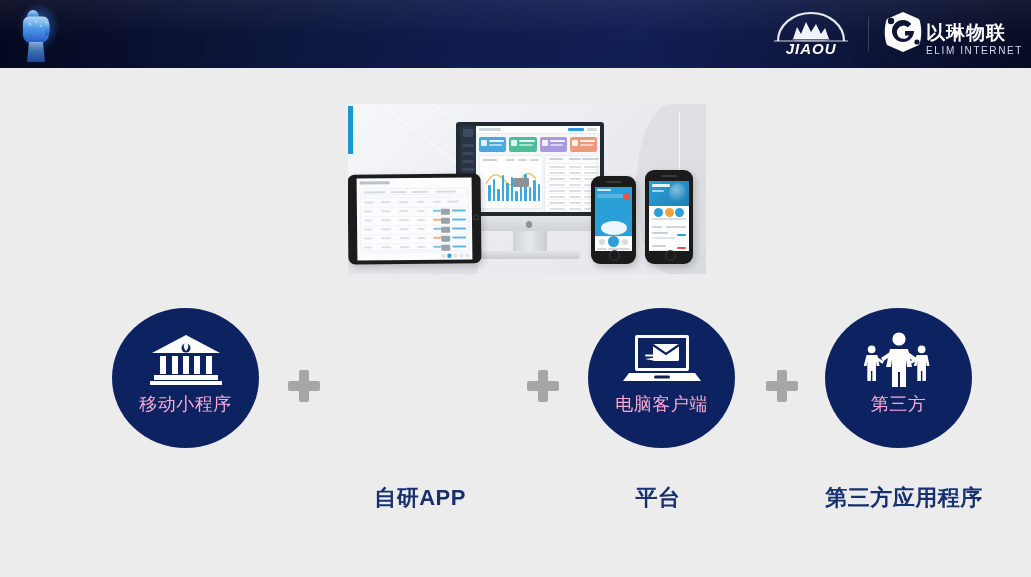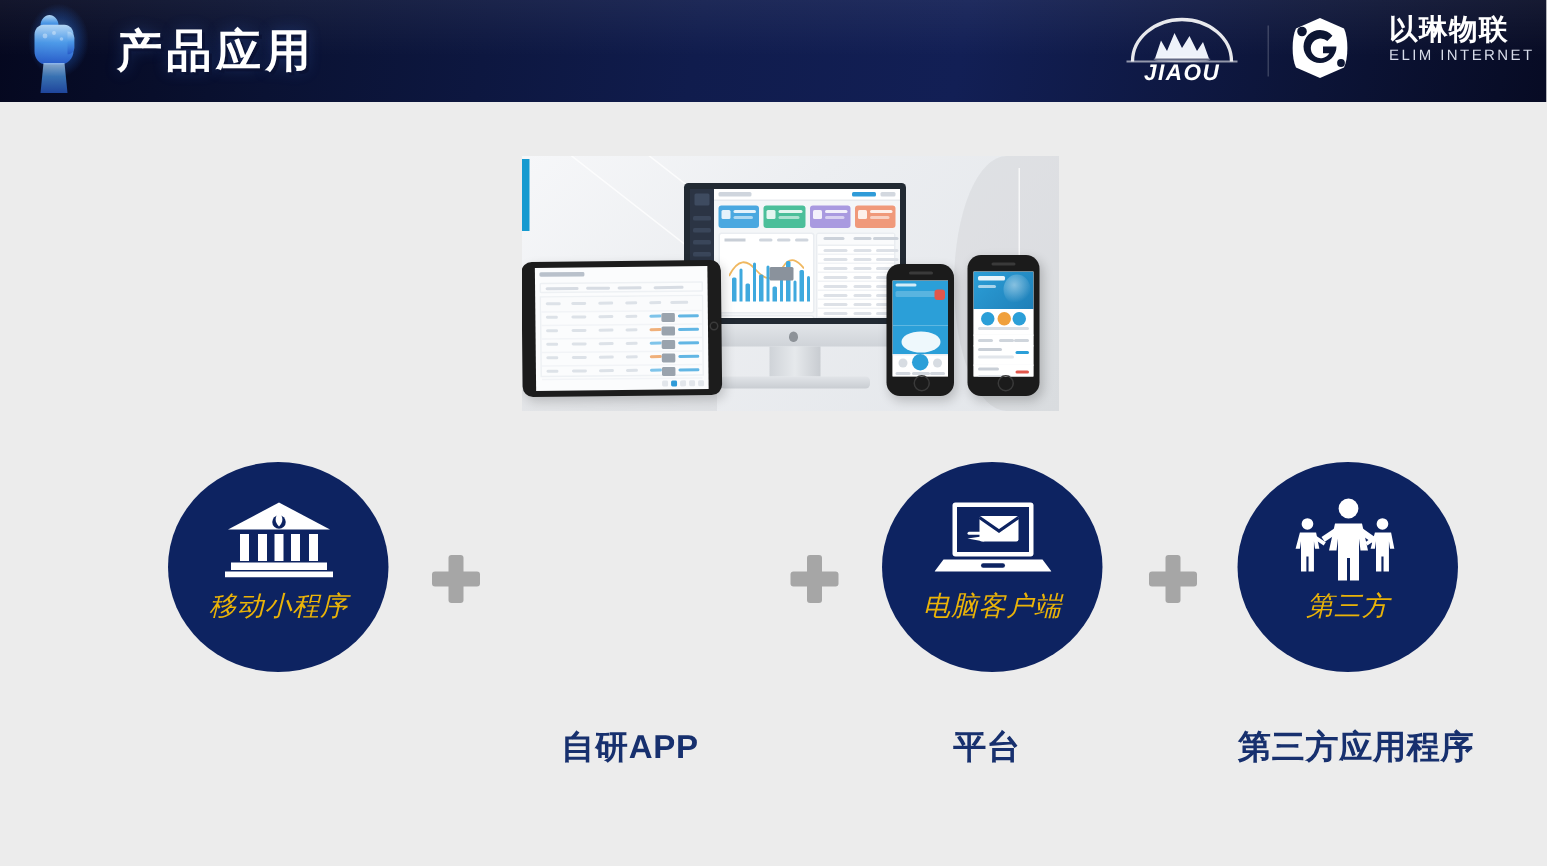--- a/index.html
+++ b/index.html
@@ -36,21 +36,21 @@
   }
   
   .logos{position:absolute;right:8px;top:6px;height:56px;display:flex;align-items:center;gap:14px;}
   .logo-jiaou{position:relative;width:86px;height:52px;}
   .logo-jiaou .arcwrap{position:absolute;left:0;top:2px;}
   .logo-jiaou .name{
     position:absolute;left:0;top:32px;width:86px;text-align:center;
     color:#ffffff;font-size:15px;font-weight:bold;font-style:italic;letter-spacing:1px;
   }
   .logo-sep{width:1px;height:34px;background:rgba(255,255,255,.18);}
-  .logo-elim{display:flex;align-items:flex-start;gap:26px;}
+  .logo-elim{display:flex;align-items:flex-end;gap:3px;}
   .elim-text{display:flex;flex-direction:column;justify-content:center;}
   .elim-cn{color:#fff;font-size:19px;font-weight:bold;letter-spacing:1px;line-height:1.05;}
   .elim-en{color:#d7dcea;font-size:10px;letter-spacing:1.6px;line-height:1.2;margin-top:2px;}
 
   
   .stage{position:absolute;left:0;top:68px;width:1031px;height:509px;background:#ececec;}
 
   
   .mockup{
     position:absolute;left:348px;top:36px;width:358px;height:170px;
@@ -146,21 +146,21 @@
   
   .circles{position:absolute;left:0;top:240px;width:1031px;height:150px;}
   .node{position:absolute;width:147px;height:140px;}
   .ellipse{
     position:absolute;left:0;top:0;width:147px;height:140px;
     background:#0d2361;border-radius:50%;
     display:flex;flex-direction:column;align-items:center;justify-content:flex-start;
   }
   .node-icon{margin-top:22px;height:58px;display:flex;align-items:center;justify-content:center;}
   .node-label{
-    margin-top:4px;color:#eab308;font-size:18px;font-weight:500;letter-spacing:.5px;white-space:nowrap;font-style:italic;
+    margin-top:4px;color:#f9a8d4;font-size:18px;font-weight:500;letter-spacing:.5px;white-space:nowrap;
   }
   .plus{position:absolute;width:32px;height:32px;}
   .plus:before,.plus:after{content:"";position:absolute;background:#a6a6a6;border-radius:2px;}
   .plus:before{left:0;top:11px;width:32px;height:10px;}
   .plus:after{left:11px;top:0;width:10px;height:32px;}
 
   
   .captions{position:absolute;left:0;top:415px;width:1031px;height:50px;}
   .caption{
     position:absolute;width:260px;text-align:center;
@@ -190,21 +190,20 @@
         <path d="M15 39h14l2 20H13z" opacity=".75"></path>
       </g>
       <g fill="#ffffff" opacity=".35">
         <circle cx="16" cy="21" r="1.6"></circle>
           <circle cx="22" cy="19" r="1.3"></circle>
           <circle cx="27" cy="23" r="1.2"></circle>
       </g>
     </svg>
   </div>
 
-  <div class="header-title">产品应用</div>
 
   <div class="logos">
 
     <div class="logo-jiaou">
       <span class="arcwrap">
         <svg width="86" height="34" viewBox="0 0 86 34">
           <path d="M10 31 A33 28 0 0 1 76 31" fill="none" stroke="#ffffff" stroke-width="2.2" opacity=".9"></path>
           <path d="M6 31 H80" stroke="#ffffff" stroke-width="1.4" opacity=".55"></path>
           <path d="M25 29 L29 17 L33 24 L38 12 L43 22 L48 14 L53 24 L57 18 L61 29 Z" fill="#eef2fa"></path>
           <ellipse cx="43" cy="29.5" rx="19" ry="2" fill="#ffffff" opacity=".35"></ellipse>

